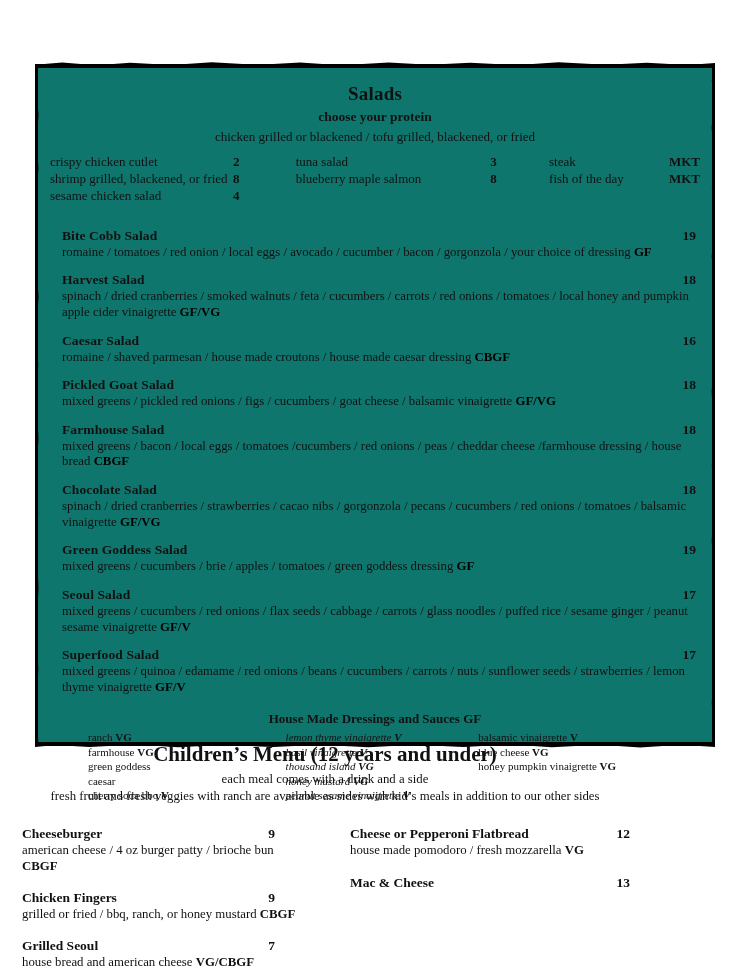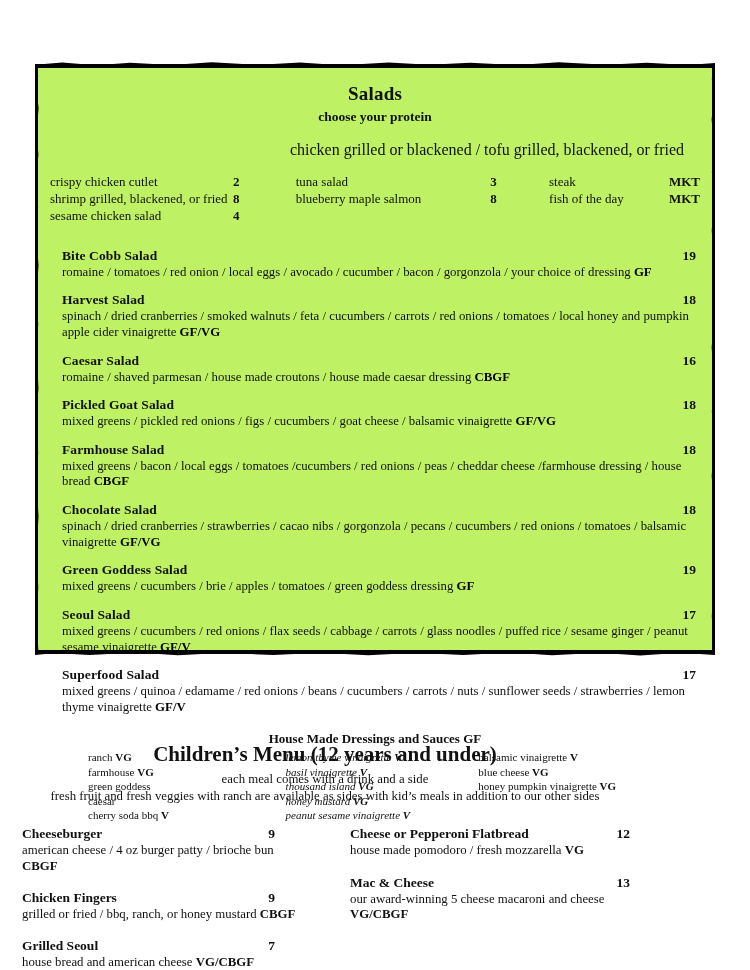--- a/index.html
+++ b/index.html
@@ -15,24 +15,24 @@
     color: #111111;
     overflow: hidden;
   }
 
   
   .frame {
     position: absolute;
     left: 35px;
     top: 64px;
     width: 680px;
-    height: 590px;
+    height: 682px;
     box-sizing: border-box;
     border: 3px solid #000;
-    background: #bef264;
+    background: #0f766e;
   }
   
   .frame::before {
     content: "";
     position: absolute;
     left: -3px; top: -6px; right: -3px;
     height: 7px;
     background: #000;
     clip-path: polygon(0% 55%, 4% 20%, 9% 62%, 14% 25%, 20% 58%, 26% 18%,
                        33% 55%, 39% 22%, 45% 60%, 52% 20%, 58% 55%, 64% 25%,
@@ -88,23 +88,23 @@
     letter-spacing: 0.2px;
     margin: 8px 0 4px 0;
   }
   .section-sub {
     text-align: center;
     font-weight: bold;
     font-size: 13.5px;
     margin: 0 0 2px 0;
   }
   .section-note {
-    text-align: right;
-    font-size: 16px;
-    margin: 16px;
+    text-align: center;
+    font-size: 13px;
+    margin: 4px;
   }
 
   
   .protein {
     margin-top: 10px;
     width: 100%;
     border-collapse: collapse;
     font-size: 13px;
   }
   .protein td {
@@ -397,19 +397,18 @@
           <span class="kid-price">12</span>
         </div>
         <div class="kid-desc"><span>house made pomodoro / fresh mozzarella </span><b>VG</b></div>
       </div>
 
       <div class="kid-item">
         <div class="kid-head">
           <span>Mac &amp; Cheese</span>
           <span class="kid-price">13</span>
         </div>
-        <div class="kid-desc"><span>our award-winning 5 cheese macaroni and cheese </span><b>VG/CBGF</b></div>
       </div>
 
     </div>
 
   </div>
 </div>
 
 </body></html>

